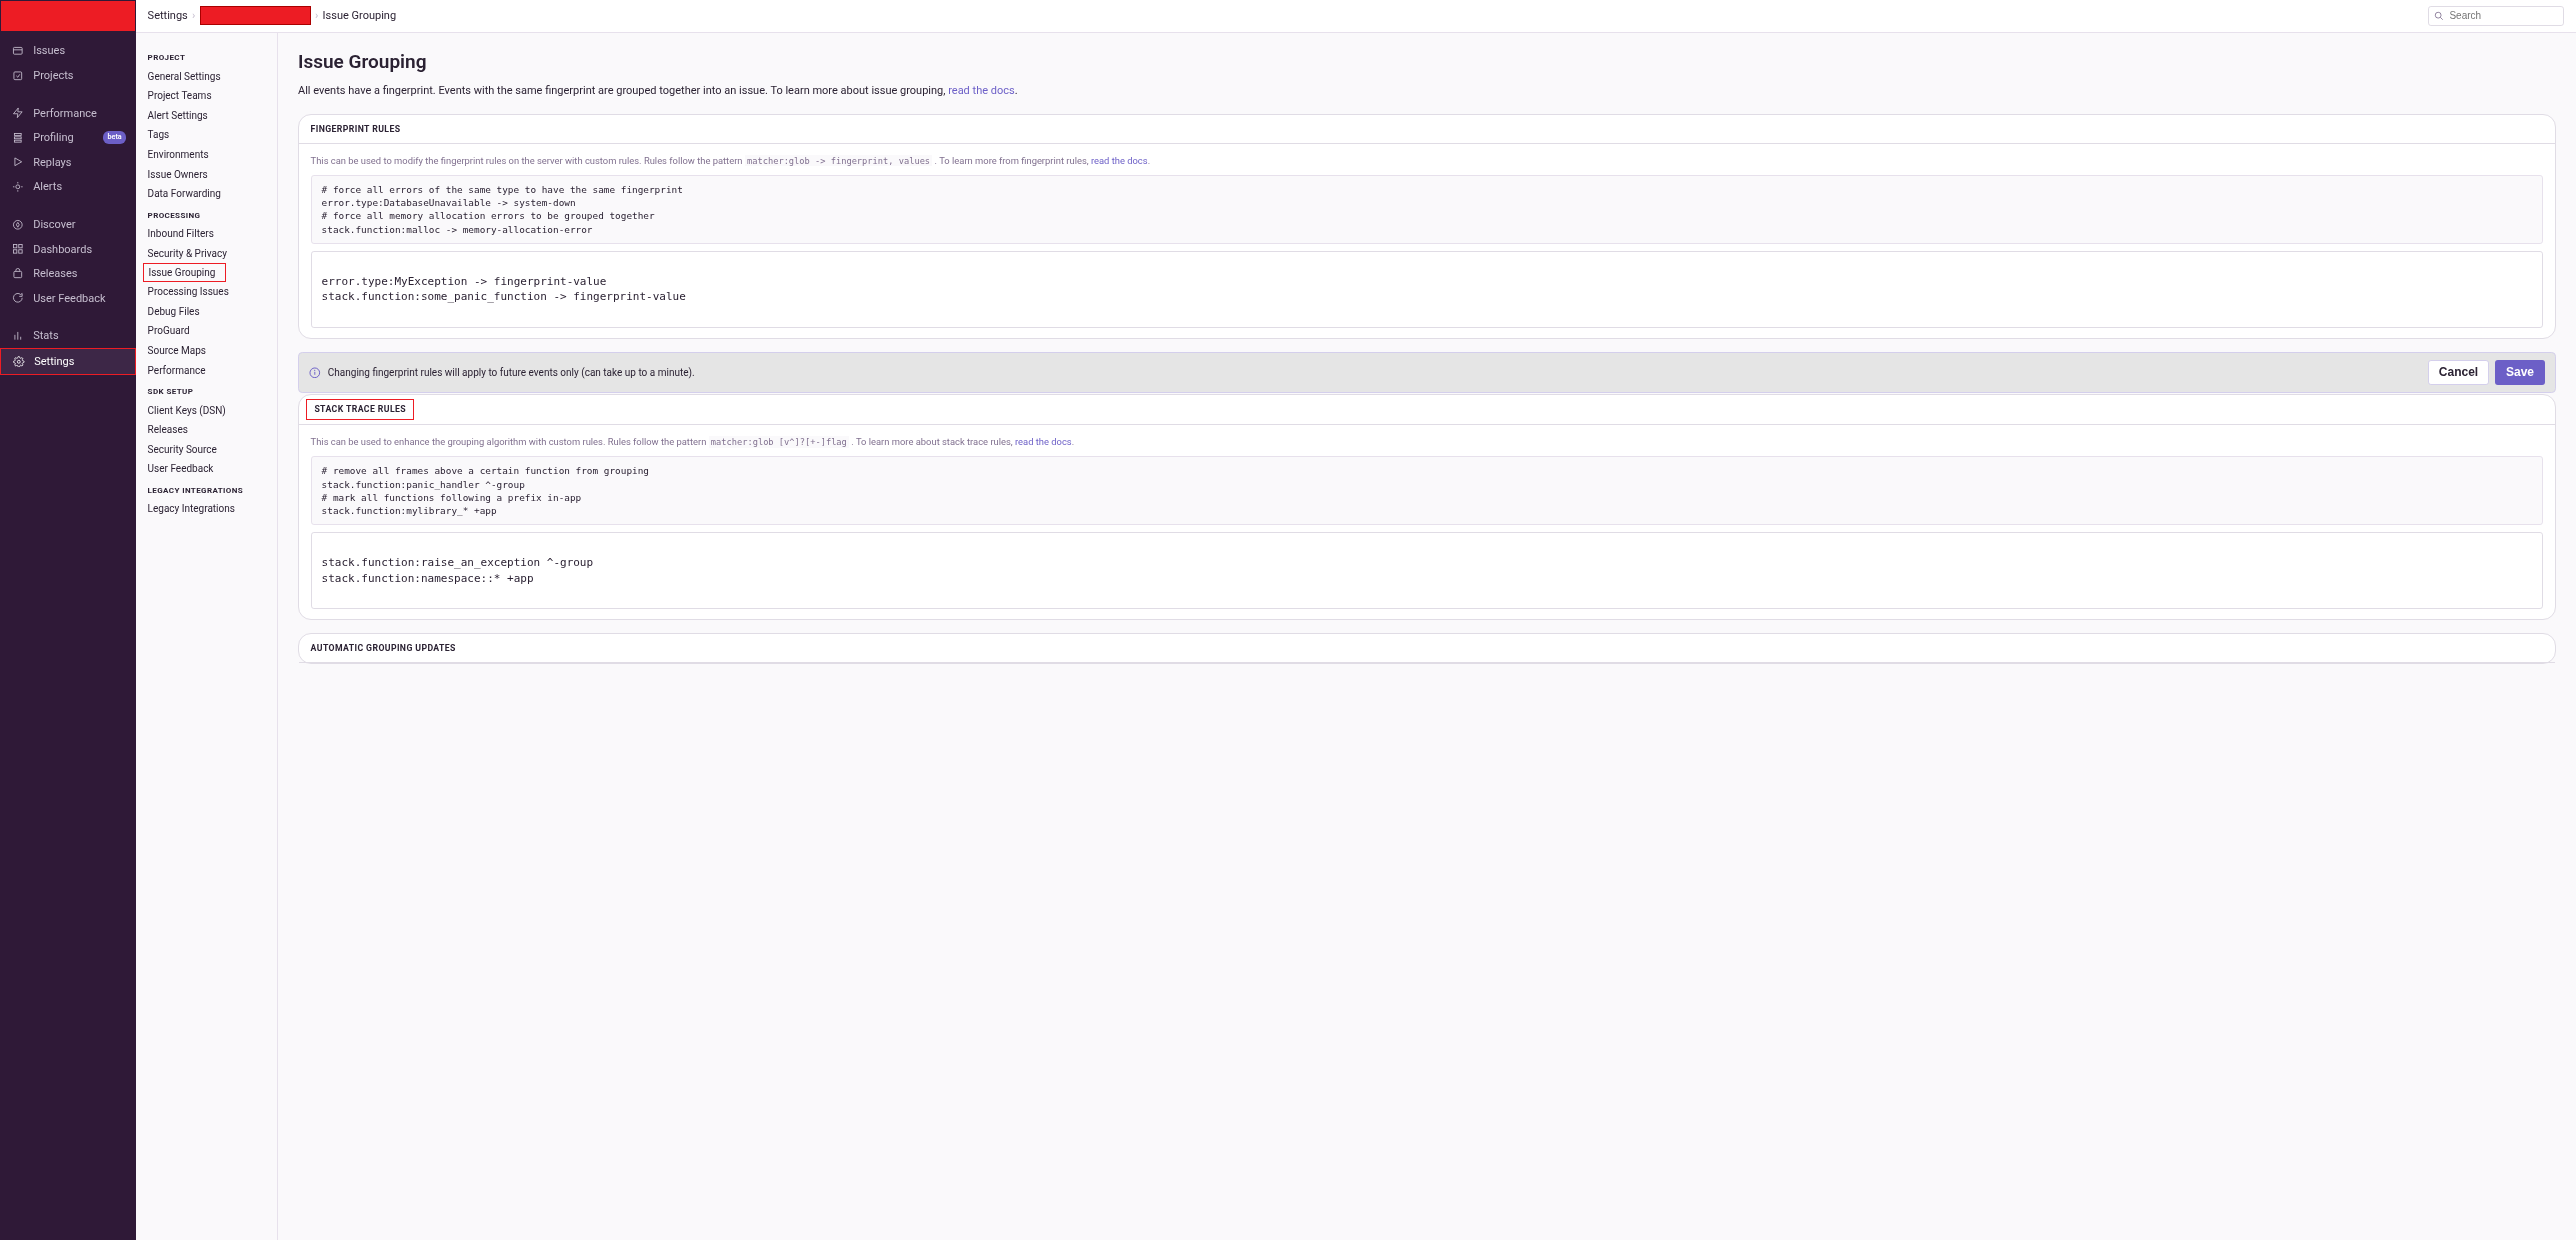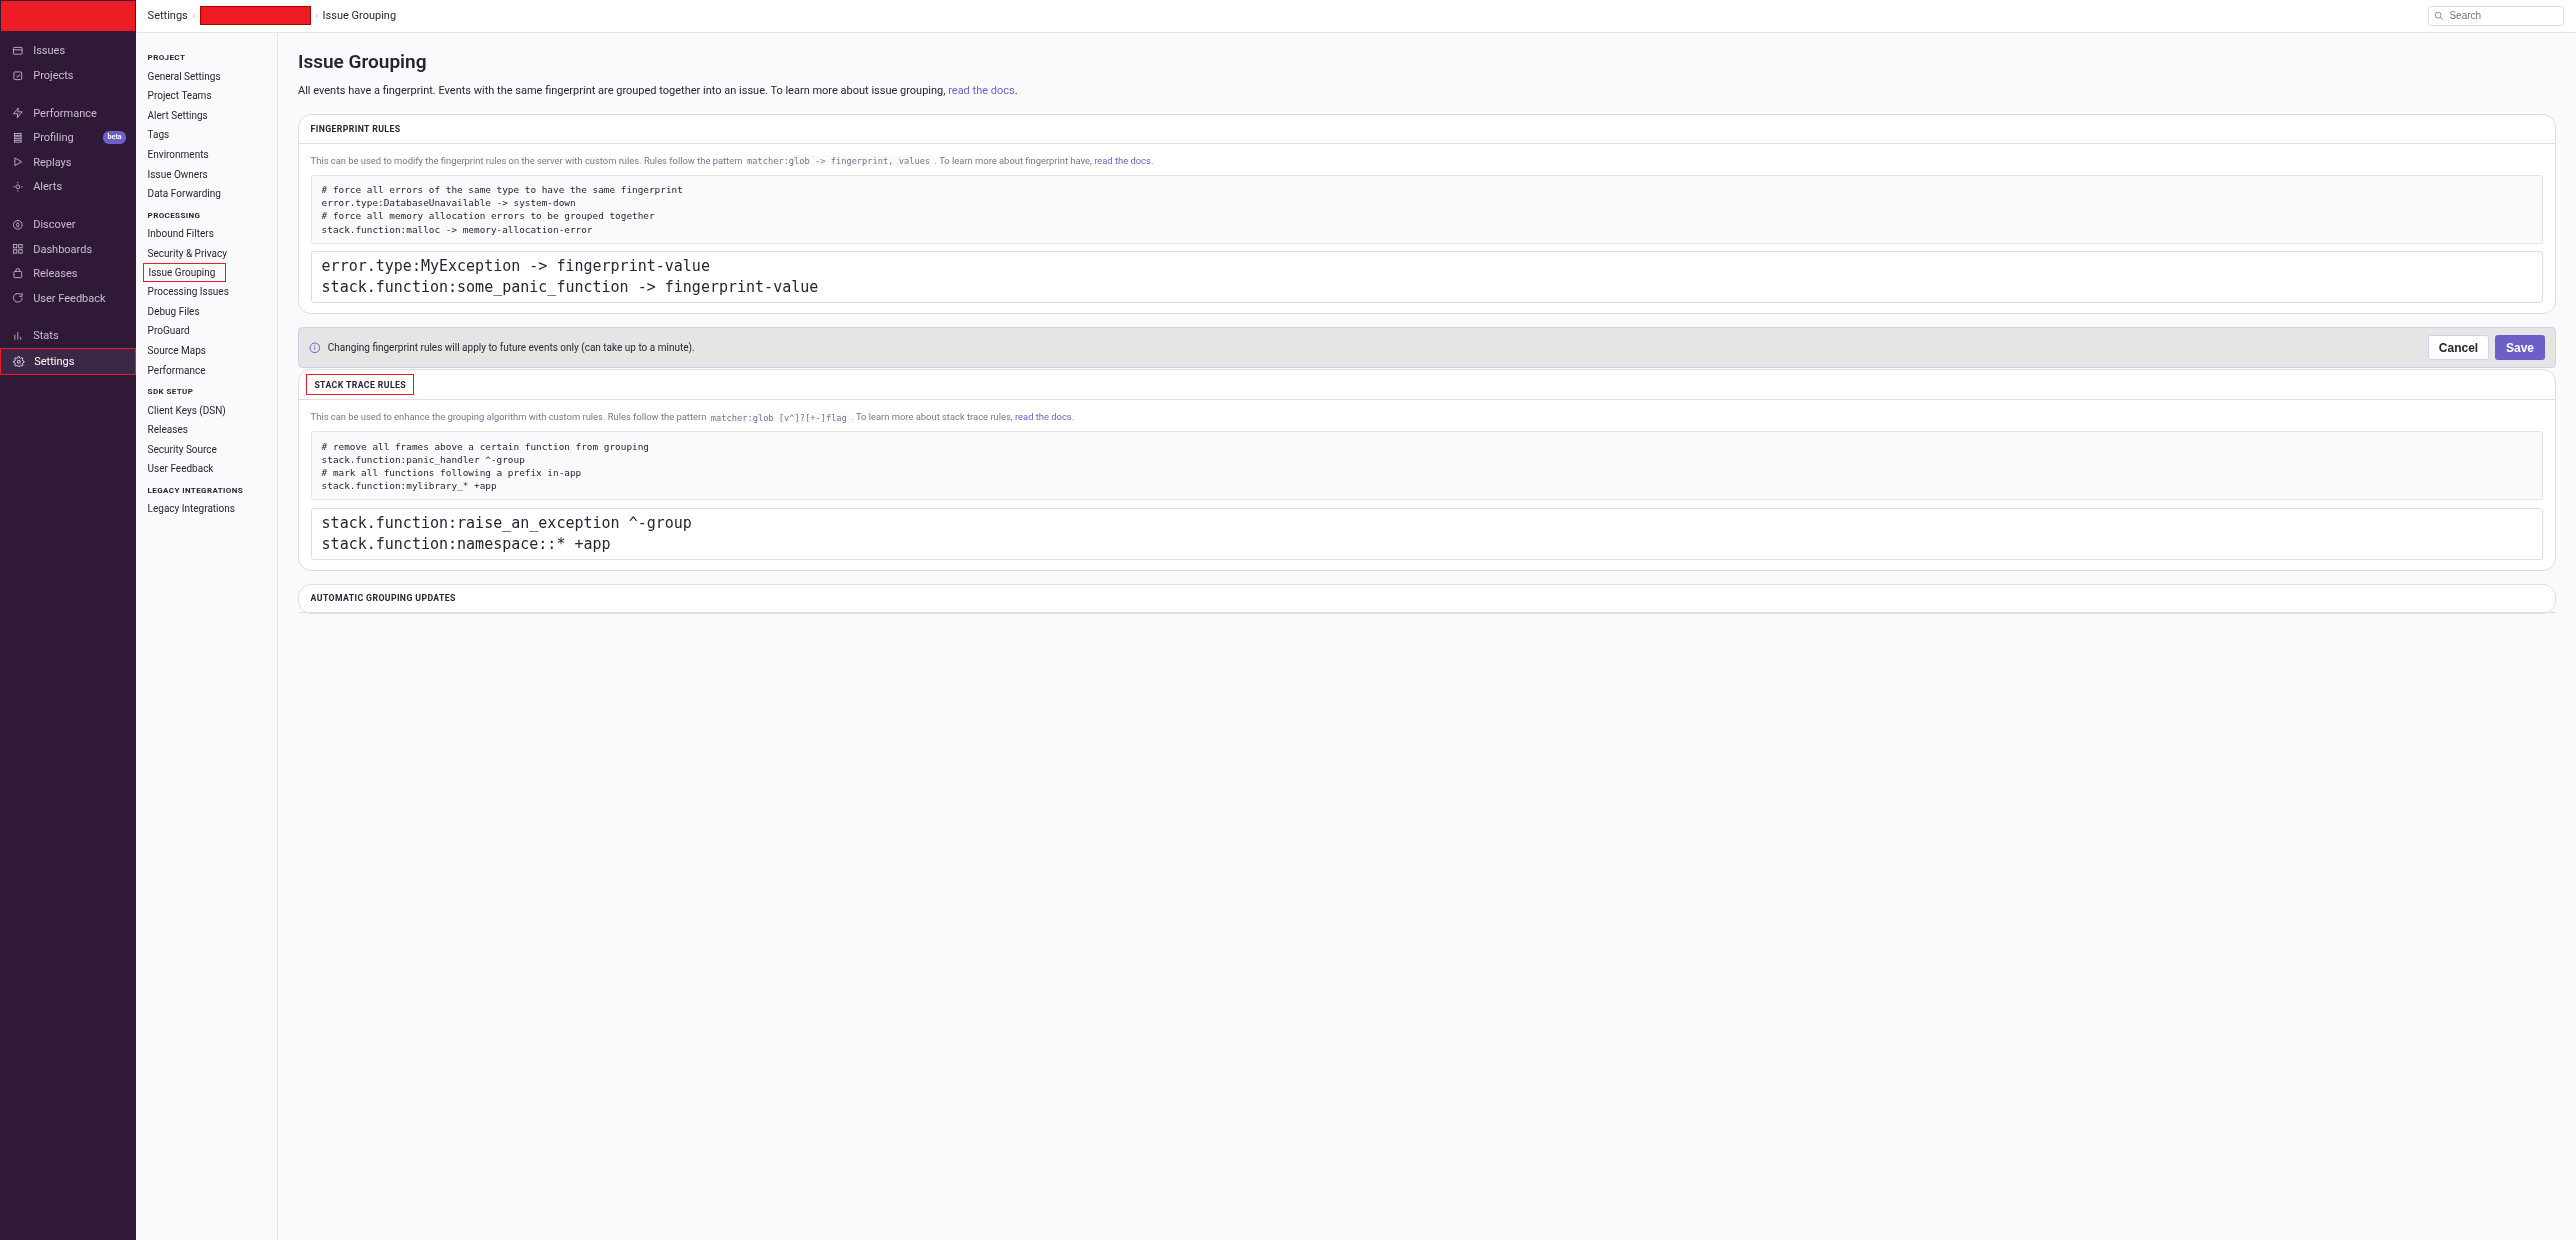--- a/index.html
+++ b/index.html
@@ -45,21 +45,21 @@
 .intro a, .panel a { color: #6c5fc7; text-decoration: none; }
 
 .panel { border: 0.7px solid #e0dce5; border-radius: 13px; background: #fff; margin-bottom: 13px; }
 .panel-header { padding: 8.7px 11.6px; font-size: 8.7px; font-weight: 700; letter-spacing: 0.4px; color: #2b2233; border-bottom: 0.7px solid #e0dce5; }
 .panel-header.red-box { border: 1.4px solid #ed1c24; display: inline-block; margin: 4.3px 7.2px; padding: 4.3px 7.2px; }
 .panel-body { padding: 10px 11.6px; }
 .help-text { font-size: 9.4px; color: #80708f; margin-bottom: 7.2px; line-height: 1.5; }
 .help-text code { font-family: "SFMono-Regular", Consolas, monospace; background: #faf9fb; padding: 0.7px 2.2px; font-size: 8.7px; }
 
 .example-block { background: #faf9fb; border: 0.7px solid #e7e1ec; border-radius: 2.9px; padding: 7.2px 10px; font-family: "SFMono-Regular", Consolas, monospace; font-size: 9.4px; color: #2b2233; white-space: pre; margin-bottom: 7.2px; line-height: 1.4; overflow-x: auto; }
-.input-block { border: 0.7px solid #e0dce5; border-radius: 2.9px; padding: 4px 10px; font-family: "SFMono-Regular", Consolas, monospace; font-size: 15px; color: #2b2233; white-space: pre; line-height: 1.4; background: #fff; overflow-x: auto; }
+.input-block { border: 0.7px solid #e0dce5; border-radius: 2.9px; padding: 22px 10px; font-family: "SFMono-Regular", Consolas, monospace; font-size: 11px; color: #2b2233; white-space: pre; line-height: 1.4; background: #fff; overflow-x: auto; }
 
 .notice-bar { display: flex; align-items: center; background: #e5e5e5; border: 0.7px solid #d4cfec; border-radius: 4.3px; padding: 7.2px 10px; margin-bottom: 1px; justify-content: space-between; }
 .notice-bar svg { width: 11.6px; height: 11.6px; stroke: #6c5fc7; fill: none; stroke-width: 2; margin-right: 7.2px; flex-shrink: 0; }
 .notice-bar .msg { flex: 1; color: #2b2233; font-size: 10px; }
 .btn { padding: 4.3px 10px; border-radius: 2.9px; font-size: 12px; font-weight: 700; cursor: pointer; border: 0.7px solid transparent; }
 .btn-default { background: #fff; border-color: #d4cfec; color: #2b2233; margin-right: 5.8px; }
 .btn-primary { background: #6c5fc7; color: #fff; }
 </style>
 </head>
 <body>
@@ -245,21 +245,21 @@
       <div class="main">
         <h1 class="page-title">Issue Grouping</h1>
         <p class="intro">
           <span>All events have a fingerprint. Events with the same fingerprint are grouped together into an issue. To learn more about issue grouping, </span><a href="#">read the docs</a><span>.</span>
         </p>
 
         <div class="panel">
           <div class="panel-header">FINGERPRINT RULES</div>
           <div class="panel-body">
             <p class="help-text">
-              <span>This can be used to modify the fingerprint rules on the server with custom rules. Rules follow the pattern </span><code>matcher:glob -&gt; fingerprint, values</code><span> . To learn more about fingerprint have, </span><a href="#">read the docs</a><span>.</span>
+              <span>This can be used to modify the fingerprint rules on the server with custom rules. Rules follow the pattern </span><code>matcher:glob -&gt; fingerprint, values</code><span> . To learn more from fingerprint rules, </span><a href="#">read the docs</a><span>.</span>
             </p>
             <div class="example-block"># force all errors of the same type to have the same fingerprint
 error.type:DatabaseUnavailable -&gt; system-down
 # force all memory allocation errors to be grouped together
 stack.function:malloc -&gt; memory-allocation-error</div>
             <div class="input-block">error.type:MyException -&gt; fingerprint-value
 stack.function:some_panic_function -&gt; fingerprint-value</div>
           </div>
         </div>
 

